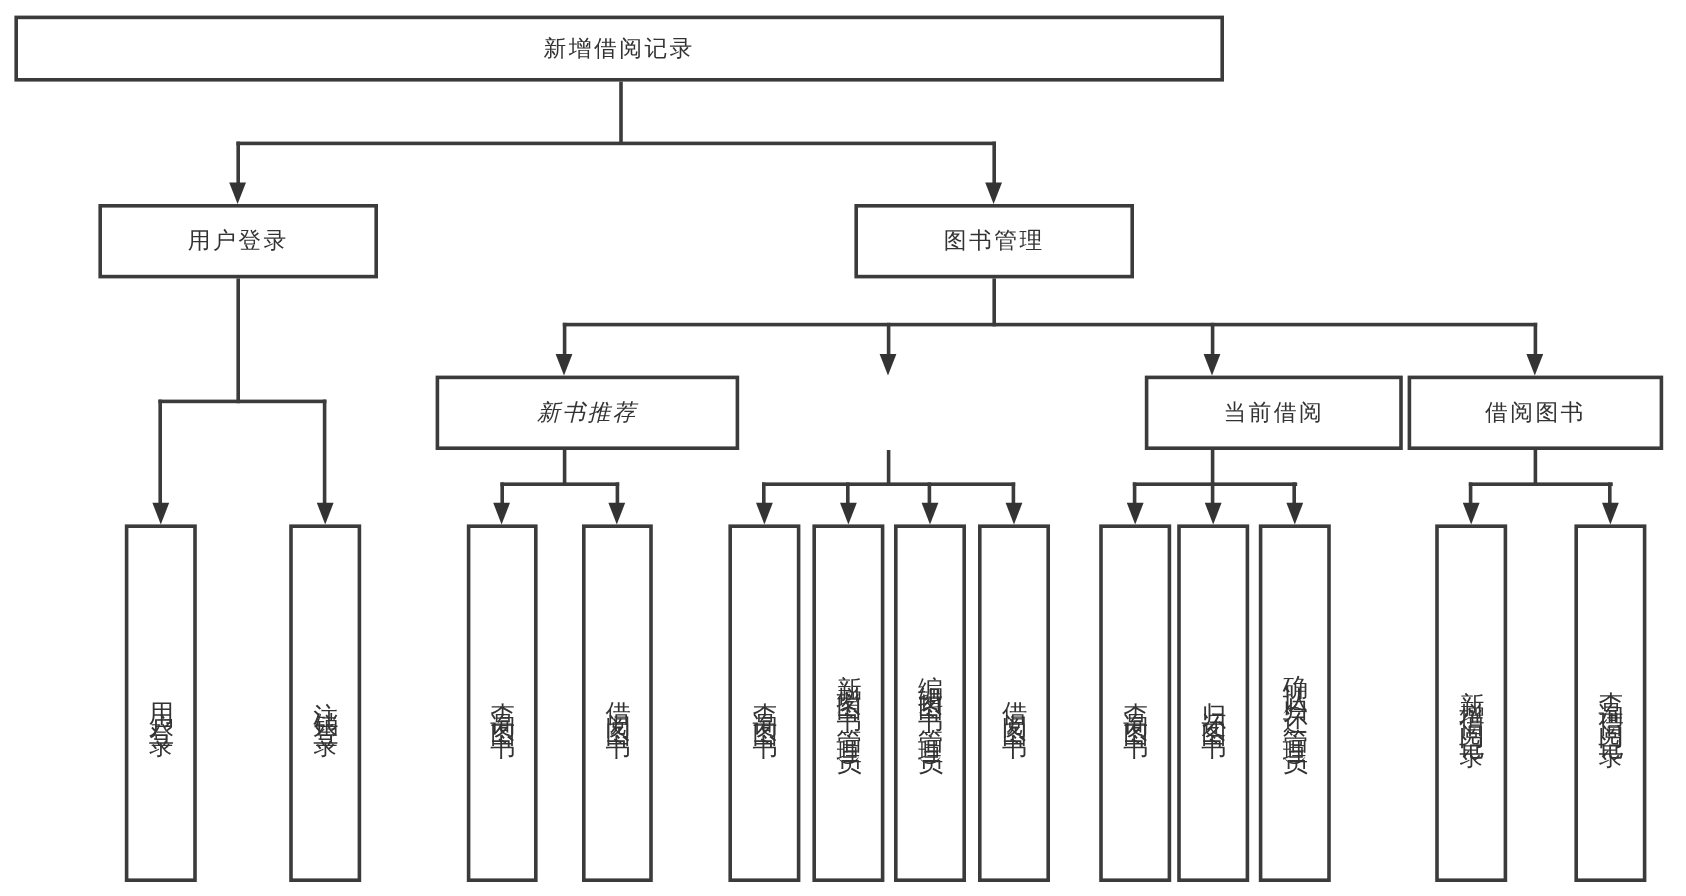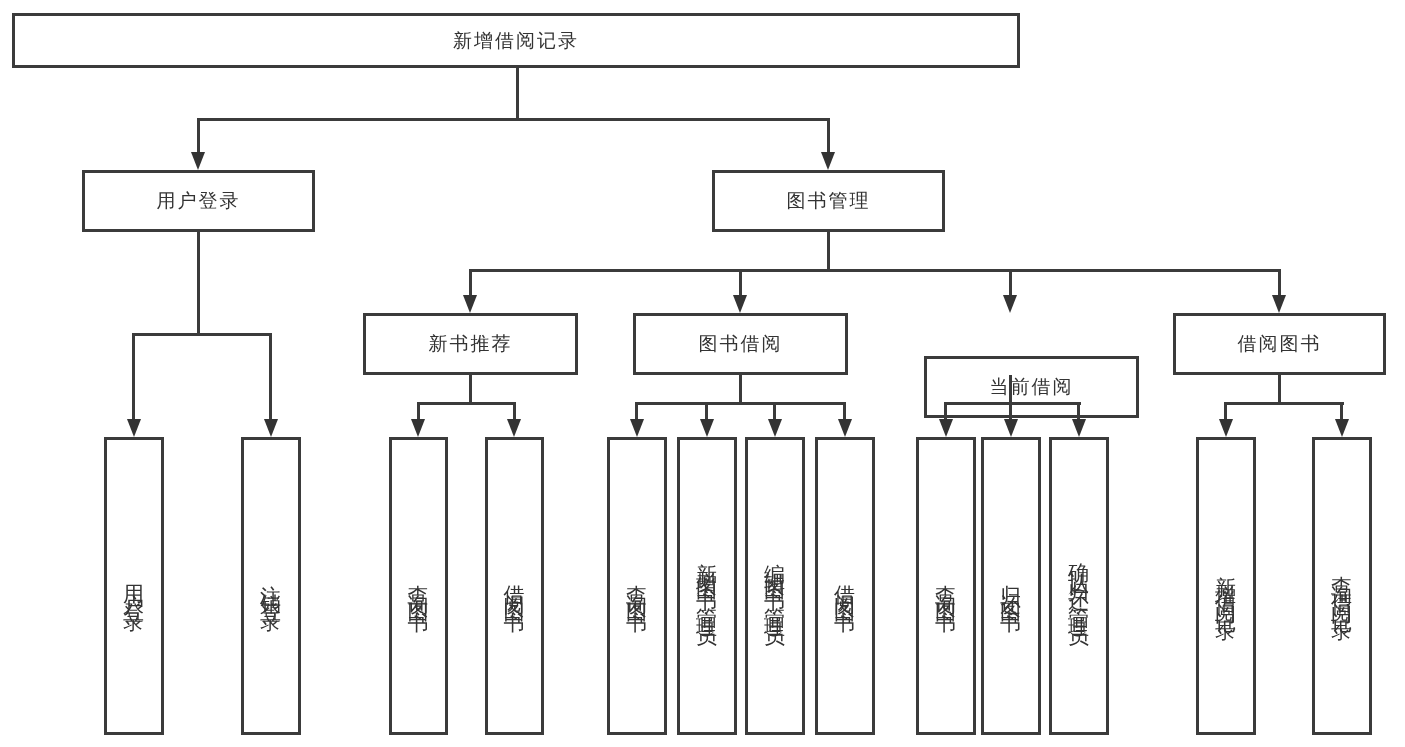--- a/index.html
+++ b/index.html
@@ -65,27 +65,24 @@
     <span>新增借阅记录</span>
   </div>
 
   <div class="box hbox" style="left:82px; top:170px; width:233px; height:62px;">
     <span>用户登录</span>
   </div>
   <div class="box hbox" style="left:712px; top:170px; width:233px; height:62px;text-align:center;">
     <span>图书管理</span>
   </div>
 
-  <div class="box hbox" style="left:363px; top:313px; width:215px; height:62px;">
+  <div class="box hbox" style="left:363px; top:313px; width:253px; height:62px;font-style:italic;">
     <span>新书推荐</span>
   </div>
-  <div class="box hbox" style="left:633px; top:313px; width:215px; height:62px;">
-    <span>图书借阅</span>
-  </div>
-  <div class="box hbox" style="left:924px; top:313px; width:215px; height:62px;margin-top:43px;">
+  <div class="box hbox" style="left:954px; top:313px; width:215px; height:62px;">
     <span>当前借阅</span>
   </div>
   <div class="box hbox" style="left:1173px; top:313px; width:213px; height:62px;">
     <span>借阅图书</span>
   </div>
 
   <div class="box leaf" style="left:104px; top:437px; width:60px; height:298px;">
     <span>用户登录</span>
   </div>
   <div class="box leaf" style="left:241px; top:437px; width:60px; height:298px;">

